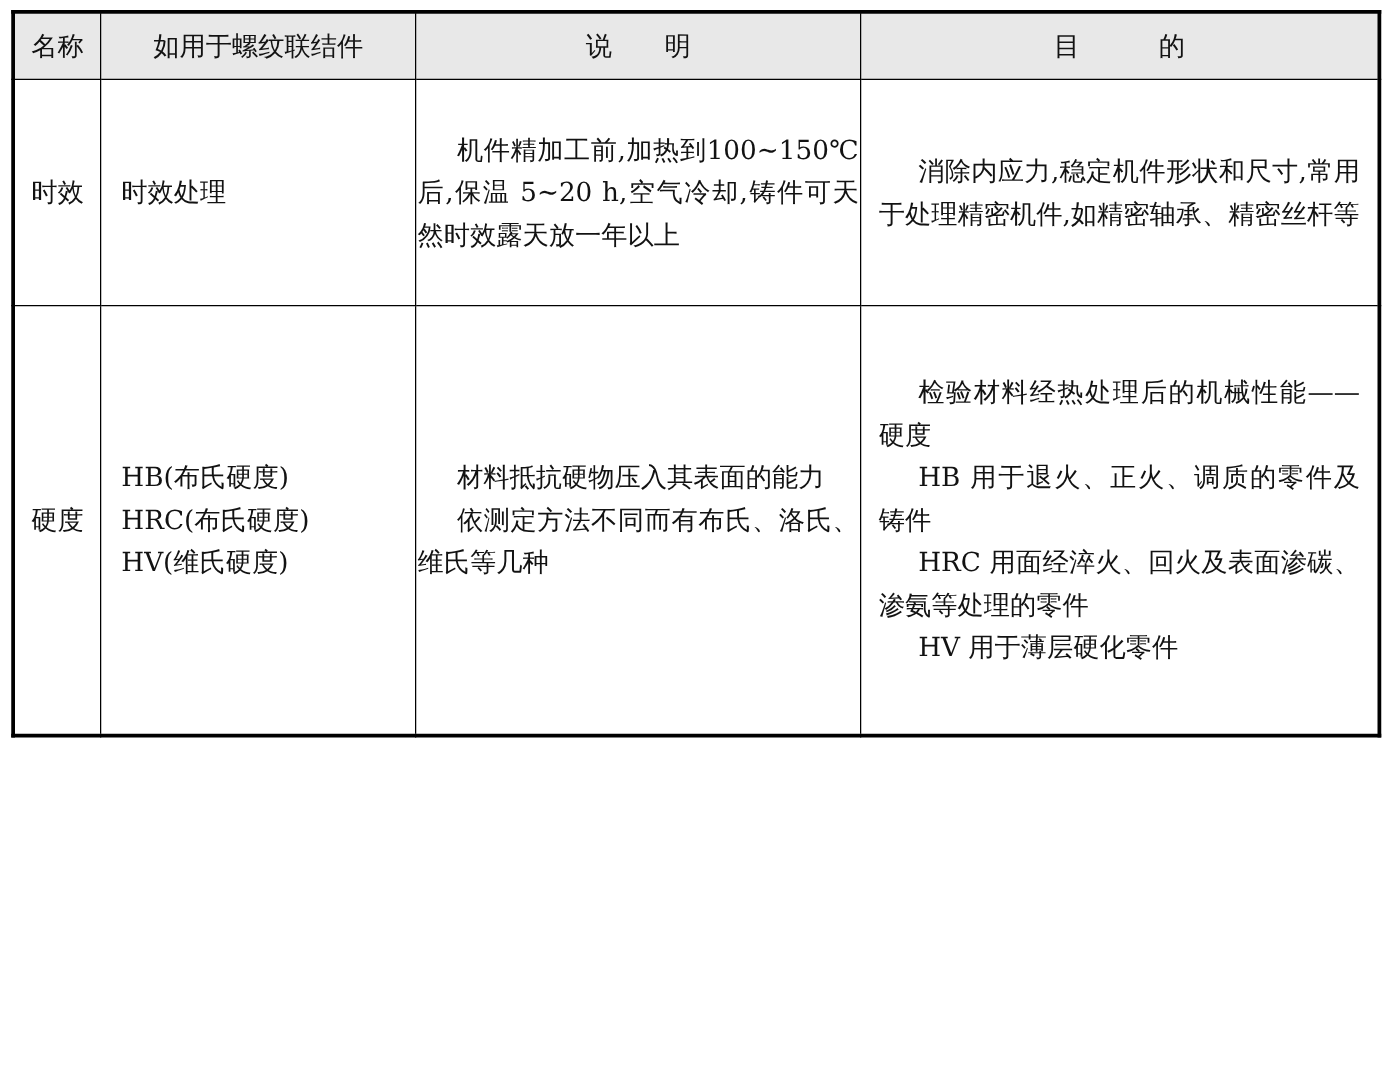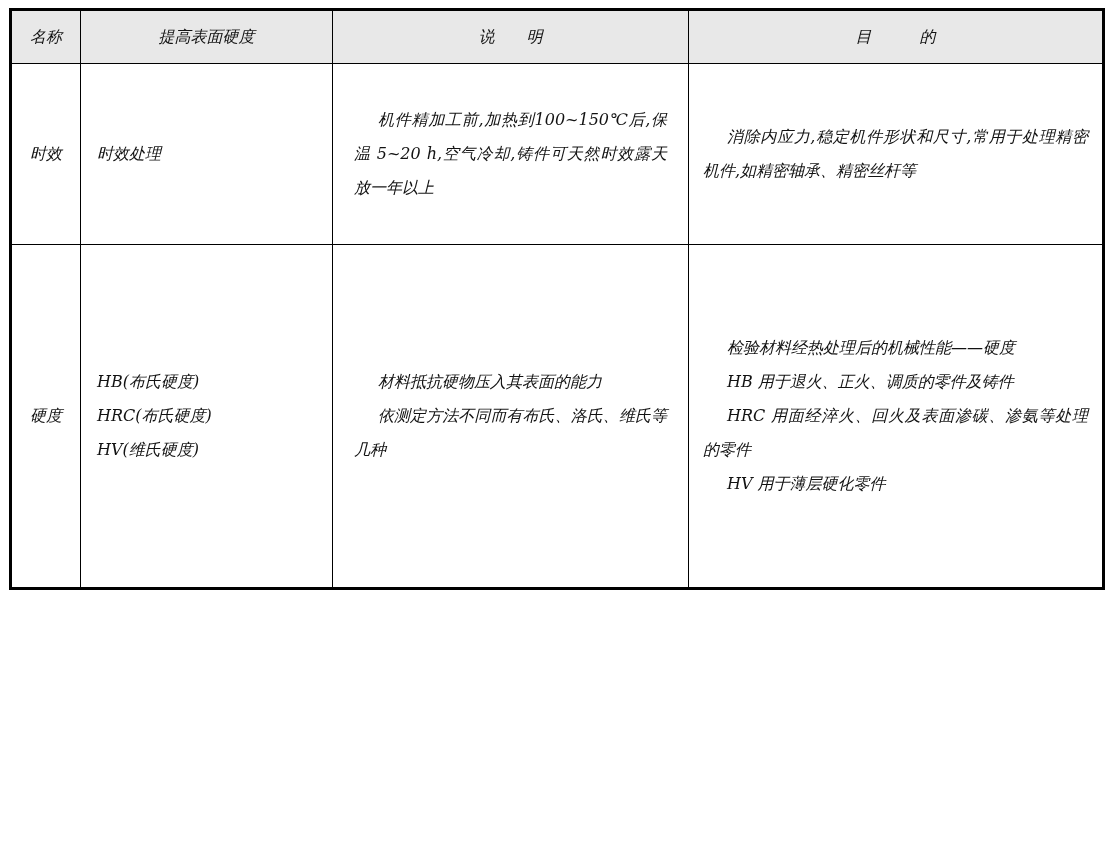--- a/index.html
+++ b/index.html
@@ -20,43 +20,42 @@
     border-collapse: collapse;
     table-layout: fixed;
     width: 1093px;
     border: 3.5px solid #000000;
   }
   table.proc-table th,
   table.proc-table td {
     border: 1.5px solid #000000;
     vertical-align: middle;
     box-sizing: border-box;
-    font-size: 16px;
+    font-size: 21px;
     line-height: 34px;
     overflow: hidden;
-    font-style: italic;
   }
   
   thead th {
     background: #e8e8e8;
     font-weight: normal;
     text-align: center;
     height: 54px;
     white-space: pre;
   }
   
   tr.r0 td { height: 181px; }
   tr.r1 td { height: 142px; }
   tr.r2 td { height: 102px; }
   tr.r3 td { height: 100px; }
   tr.r4 td { height: 344px; }
   
   td.c-name { text-align: center; padding: 0 4px; margin-left: 19px; }
   td.c-code { text-align: left; padding: 0 10px 0 16px; }
-  td.c-desc { padding: 0 21px; }
+  td.c-desc { padding: 0 1px; }
   td.c-purp { padding: 0 14px; }
   td.c-desc p, td.c-purp p {
     margin: 0;
     text-align: justify;
     text-justify: inter-character;
     text-indent: 1.5em;
   }
   td.c-name div, td.c-code div { margin: 0; }
 </style>
 </head>
@@ -66,21 +65,21 @@
   <table class="proc-table">
     <colgroup>
       <col style="width:70px">
       <col style="width:252px">
       <col style="width:356px">
       <col style="width:415px">
     </colgroup>
     <thead>
       <tr>
         <th>名称</th>
-        <th>提高表面硬度</th>
+        <th>如用于螺纹联结件</th>
         <th>说　　明</th>
         <th>目　　　的</th>
       </tr>
     </thead>
     <tbody>
       <tr class="r0">
         <td class="c-name">
           <div>时效</div>
         </td>
         <td class="c-code">

